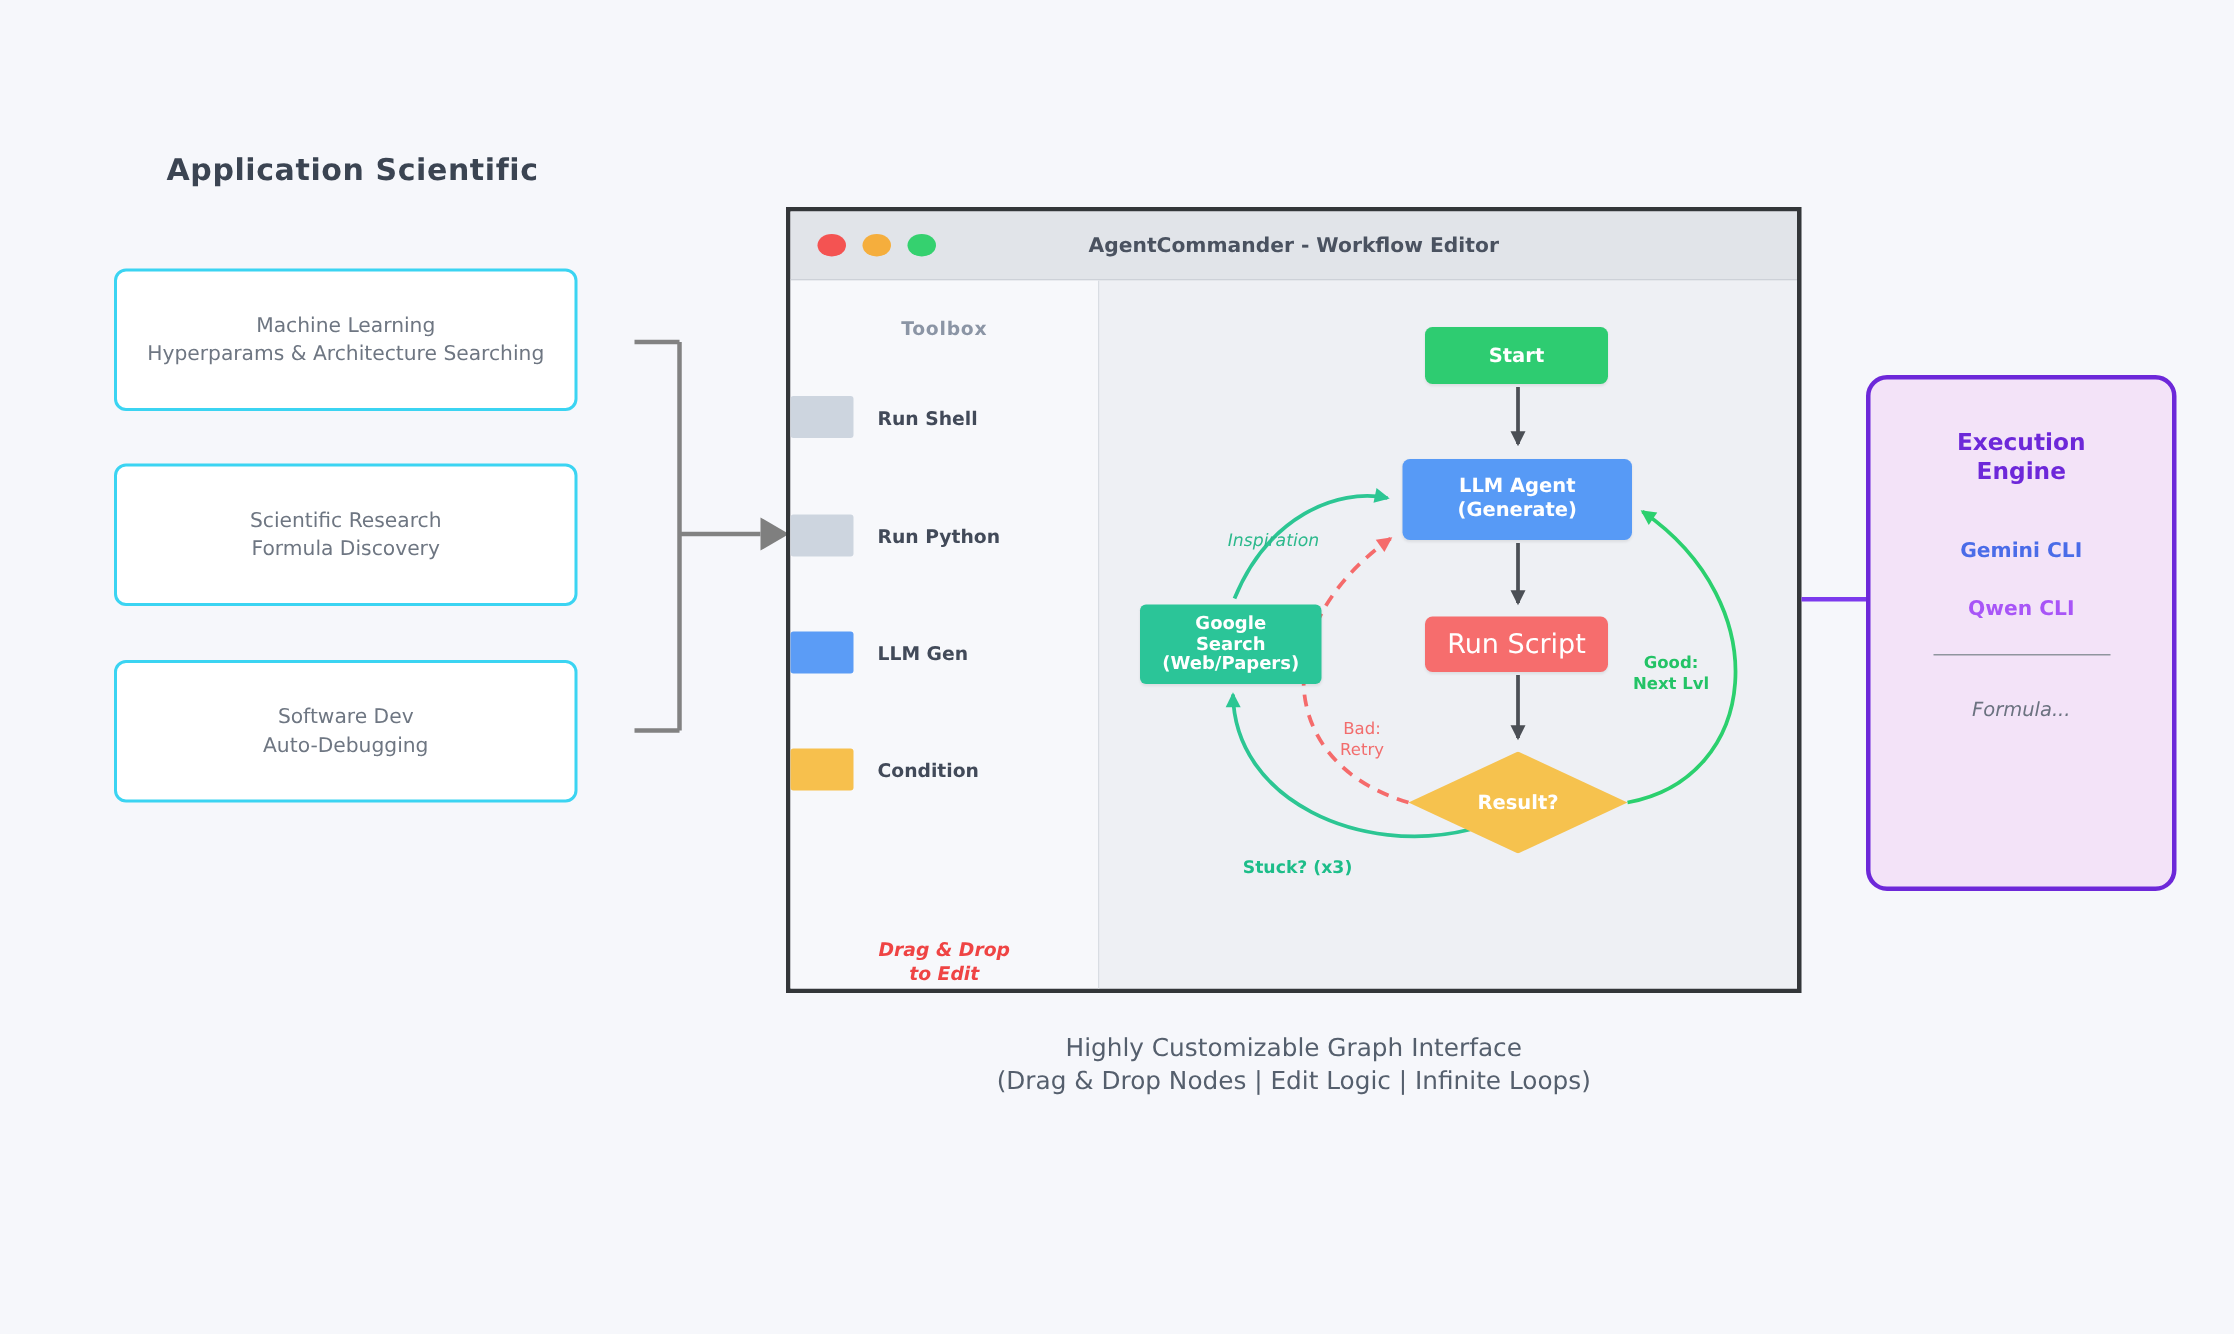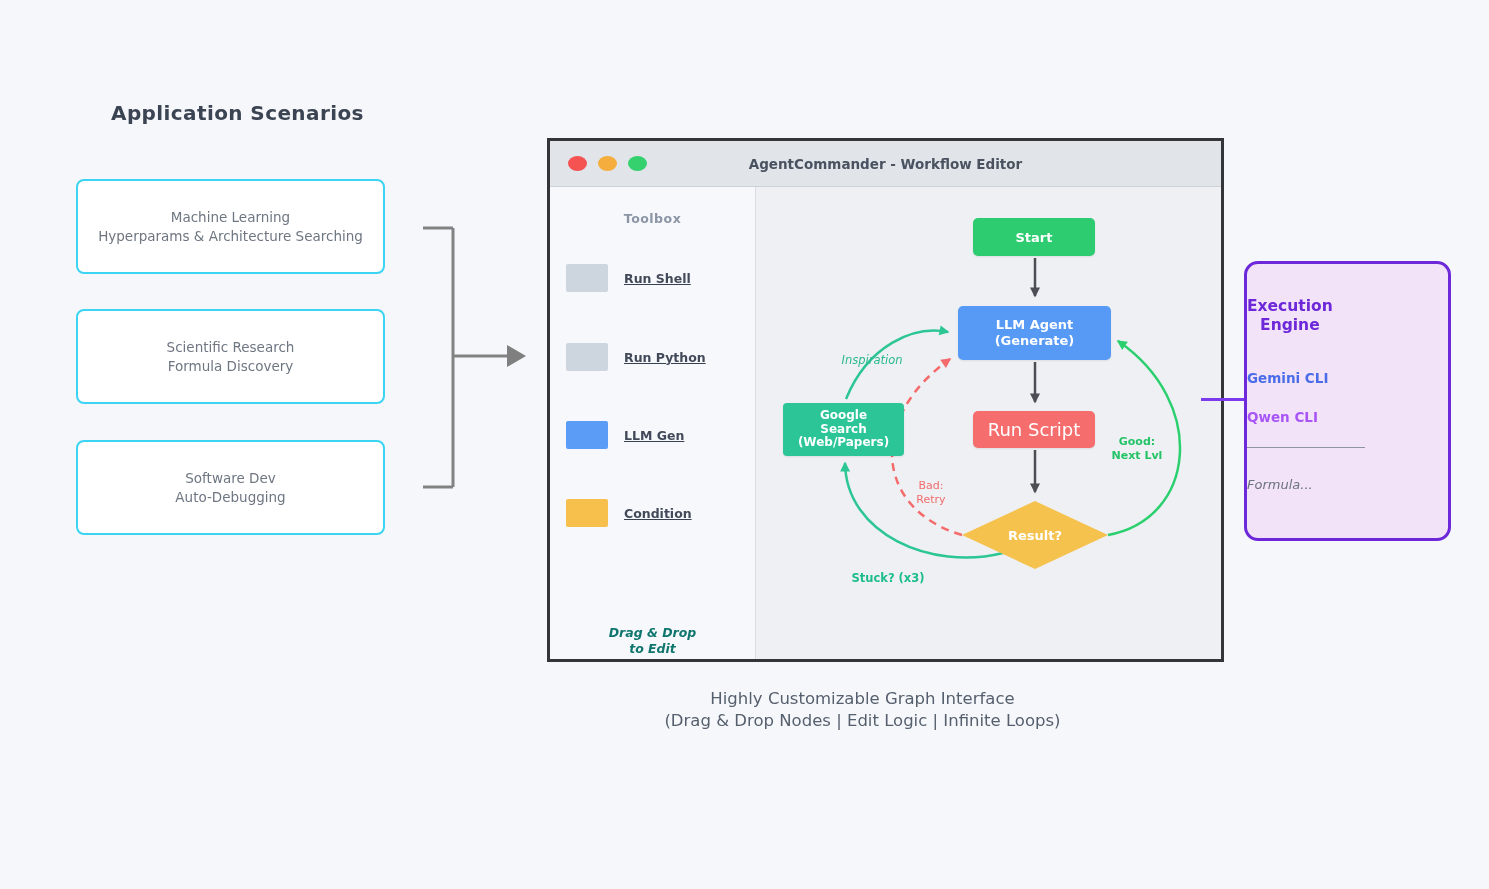--- a/index.html
+++ b/index.html
@@ -23,48 +23,48 @@
     color:#6e7682; font-size:13.5px; line-height:1.35; 
   }
   .scenario-1 { top:179px; }
   .scenario-2 { top:309px; }
   .scenario-3 { top:440px; }
   .left-connector { position:absolute; left:415px; top:212px; }
   
   .window {
     position:absolute; left:524px; top:138px; width:677px; height:524px;
     border:3px solid #333639; background:#eef0f4;
-    display:flex; flex-direction:column;margin-left:23px;
+    display:flex; flex-direction:column;
   }
   .titlebar {
     height:46px; background:#e1e4e9; border-bottom:1px solid #cdd1d8;
     display:flex; align-items:center; position:relative; flex:0 0 auto;
   }
   .lights { position:absolute; left:18px; display:flex; gap:11px; }
   .light { width:19px; height:15px; border-radius:50%; }
   .titlebar-title {
     width:100%; text-align:center; font-size:13.5px; font-weight:bold; color:#4a5260;
   }
   .window-body { flex:1; display:flex; min-height:0; }
   .sidebar {
     width:206px; flex:0 0 aupx; flex-shrink:0; background:#f7f8fb;
     border-right:1px solid #d9dde3; position:relative;
   }
   .toolbox-header {
     position:absolute; top:24px; width:100%; text-align:center;
     font-size:12.5px; font-weight:bold; color:#8b95a5; letter-spacing:.5px;
   }
-  .tool-row { position:absolute; left:16px; height:28px; display:flex; align-items:center;text-decoration:underline; }
+  .tool-row { position:absolute; left:0; height:28px; display:flex; align-items:center; }
   .tool-row-1 { top:77px; } .tool-row-2 { top:156px; }
   .tool-row-3 { top:234px; } .tool-row-4 { top:312px; }
   .tool-swatch { width:42px; height:28px; border-radius:2px; flex:0 0 auto; }
   .tool-label { margin-left:16px; font-size:12.5px; font-weight:bold; color:#424a59; white-space:nowrap; }
   .toolbox-footer {
     position:absolute; top:438px; width:100%; text-align:center;
-    color:#0f766e; font-size:12.5px; font-weight:bold; font-style:italic; line-height:1.25;
+    color:#ef4444; font-size:12.5px; font-weight:bold; font-style:italic; line-height:1.25;
   }
   .canvas { position:relative; flex:1; background:#eef0f4; }
   .canvas svg.edges { position:absolute; left:0; top:0; }
   .node {
     position:absolute; display:flex; flex-direction:column;
     align-items:center; justify-content:center;
     color:#ffffff; text-align:center; border-radius:5px;
     box-shadow:0 1px 2px rgba(0,0,0,.08);
   }
   .node-start   { left:217px; top:31px;  width:122px; height:38px; font-size:13px; font-weight:bold; }
@@ -77,40 +77,40 @@
     font-size:13px; font-weight:bold; border-radius:0; box-shadow:none;
   }
   .edge-label { position:absolute; text-align:center; font-size:11px; line-height:1.25; white-space:nowrap; }
   .lbl-inspiration { left:76px;  top:166px; width:80px;  color:#2cb98c; font-style:italic; font-size:11.5px; }
   .lbl-good        { left:341px; top:248px; width:80px;  color:#23c366; font-weight:bold; }
   .lbl-bad         { left:145px; top:292px; width:60px;  color:#f26d6d; }
   .lbl-stuck       { left:72px;  top:384px; width:120px; color:#1dbd89; font-weight:bold; font-size:11.5px; }
   
   .exec-connector { position:absolute; left:1201px; top:398px; width:43px; height:3px; background:#7c3aed; }
   .exec-panel {
-    position:absolute; left:1244px; top:261px; width:207px; height:280px;
+    position:absolute; left:1244px; top:250px; width:207px; height:344px;
     background:#f3e3f8; border:3px solid #6d28d9; border-radius:14px;
-    display:flex; flex-direction:column; align-items:flex-start;
+    display:flex; flex-direction:column; align-items:center;
   }
   .exec-title { margin-top:33px; text-align:center; font-size:15.5px; font-weight:bold; color:#6d28d9; line-height:1.2; }
   .exec-engine { font-size:13.5px; font-weight:bold; }
   .exec-engine-1 { margin-top:36px; }
   .exec-engine-2 { margin-top:23px; }
   .exec-divider { margin-top:22px; width:118px; border-top:1.5px solid #8f959e; }
   .exec-status { margin-top:29px; font-size:13px; font-style:italic; color:#6b7280; }
   
   .caption {
     position:absolute; left:524px; top:688px; width:677px;
     text-align:center; color:#555f6d; font-size:16.5px; line-height:1.32;
   }
 </style>
 </head>
 <body>
 
-<div class="page-title">Application Scenarios</div>
+<div class="page-title">Application Scientific</div>
 
 <div class="scenario-box scenario-1">
   <span>Machine Learning</span>
   <span>Hyperparams &amp; Architecture Searching</span>
 </div>
 <div class="scenario-box scenario-2">
   <span>Scientific Research</span>
   <span>Formula Discovery</span>
 </div>
 <div class="scenario-box scenario-3">

